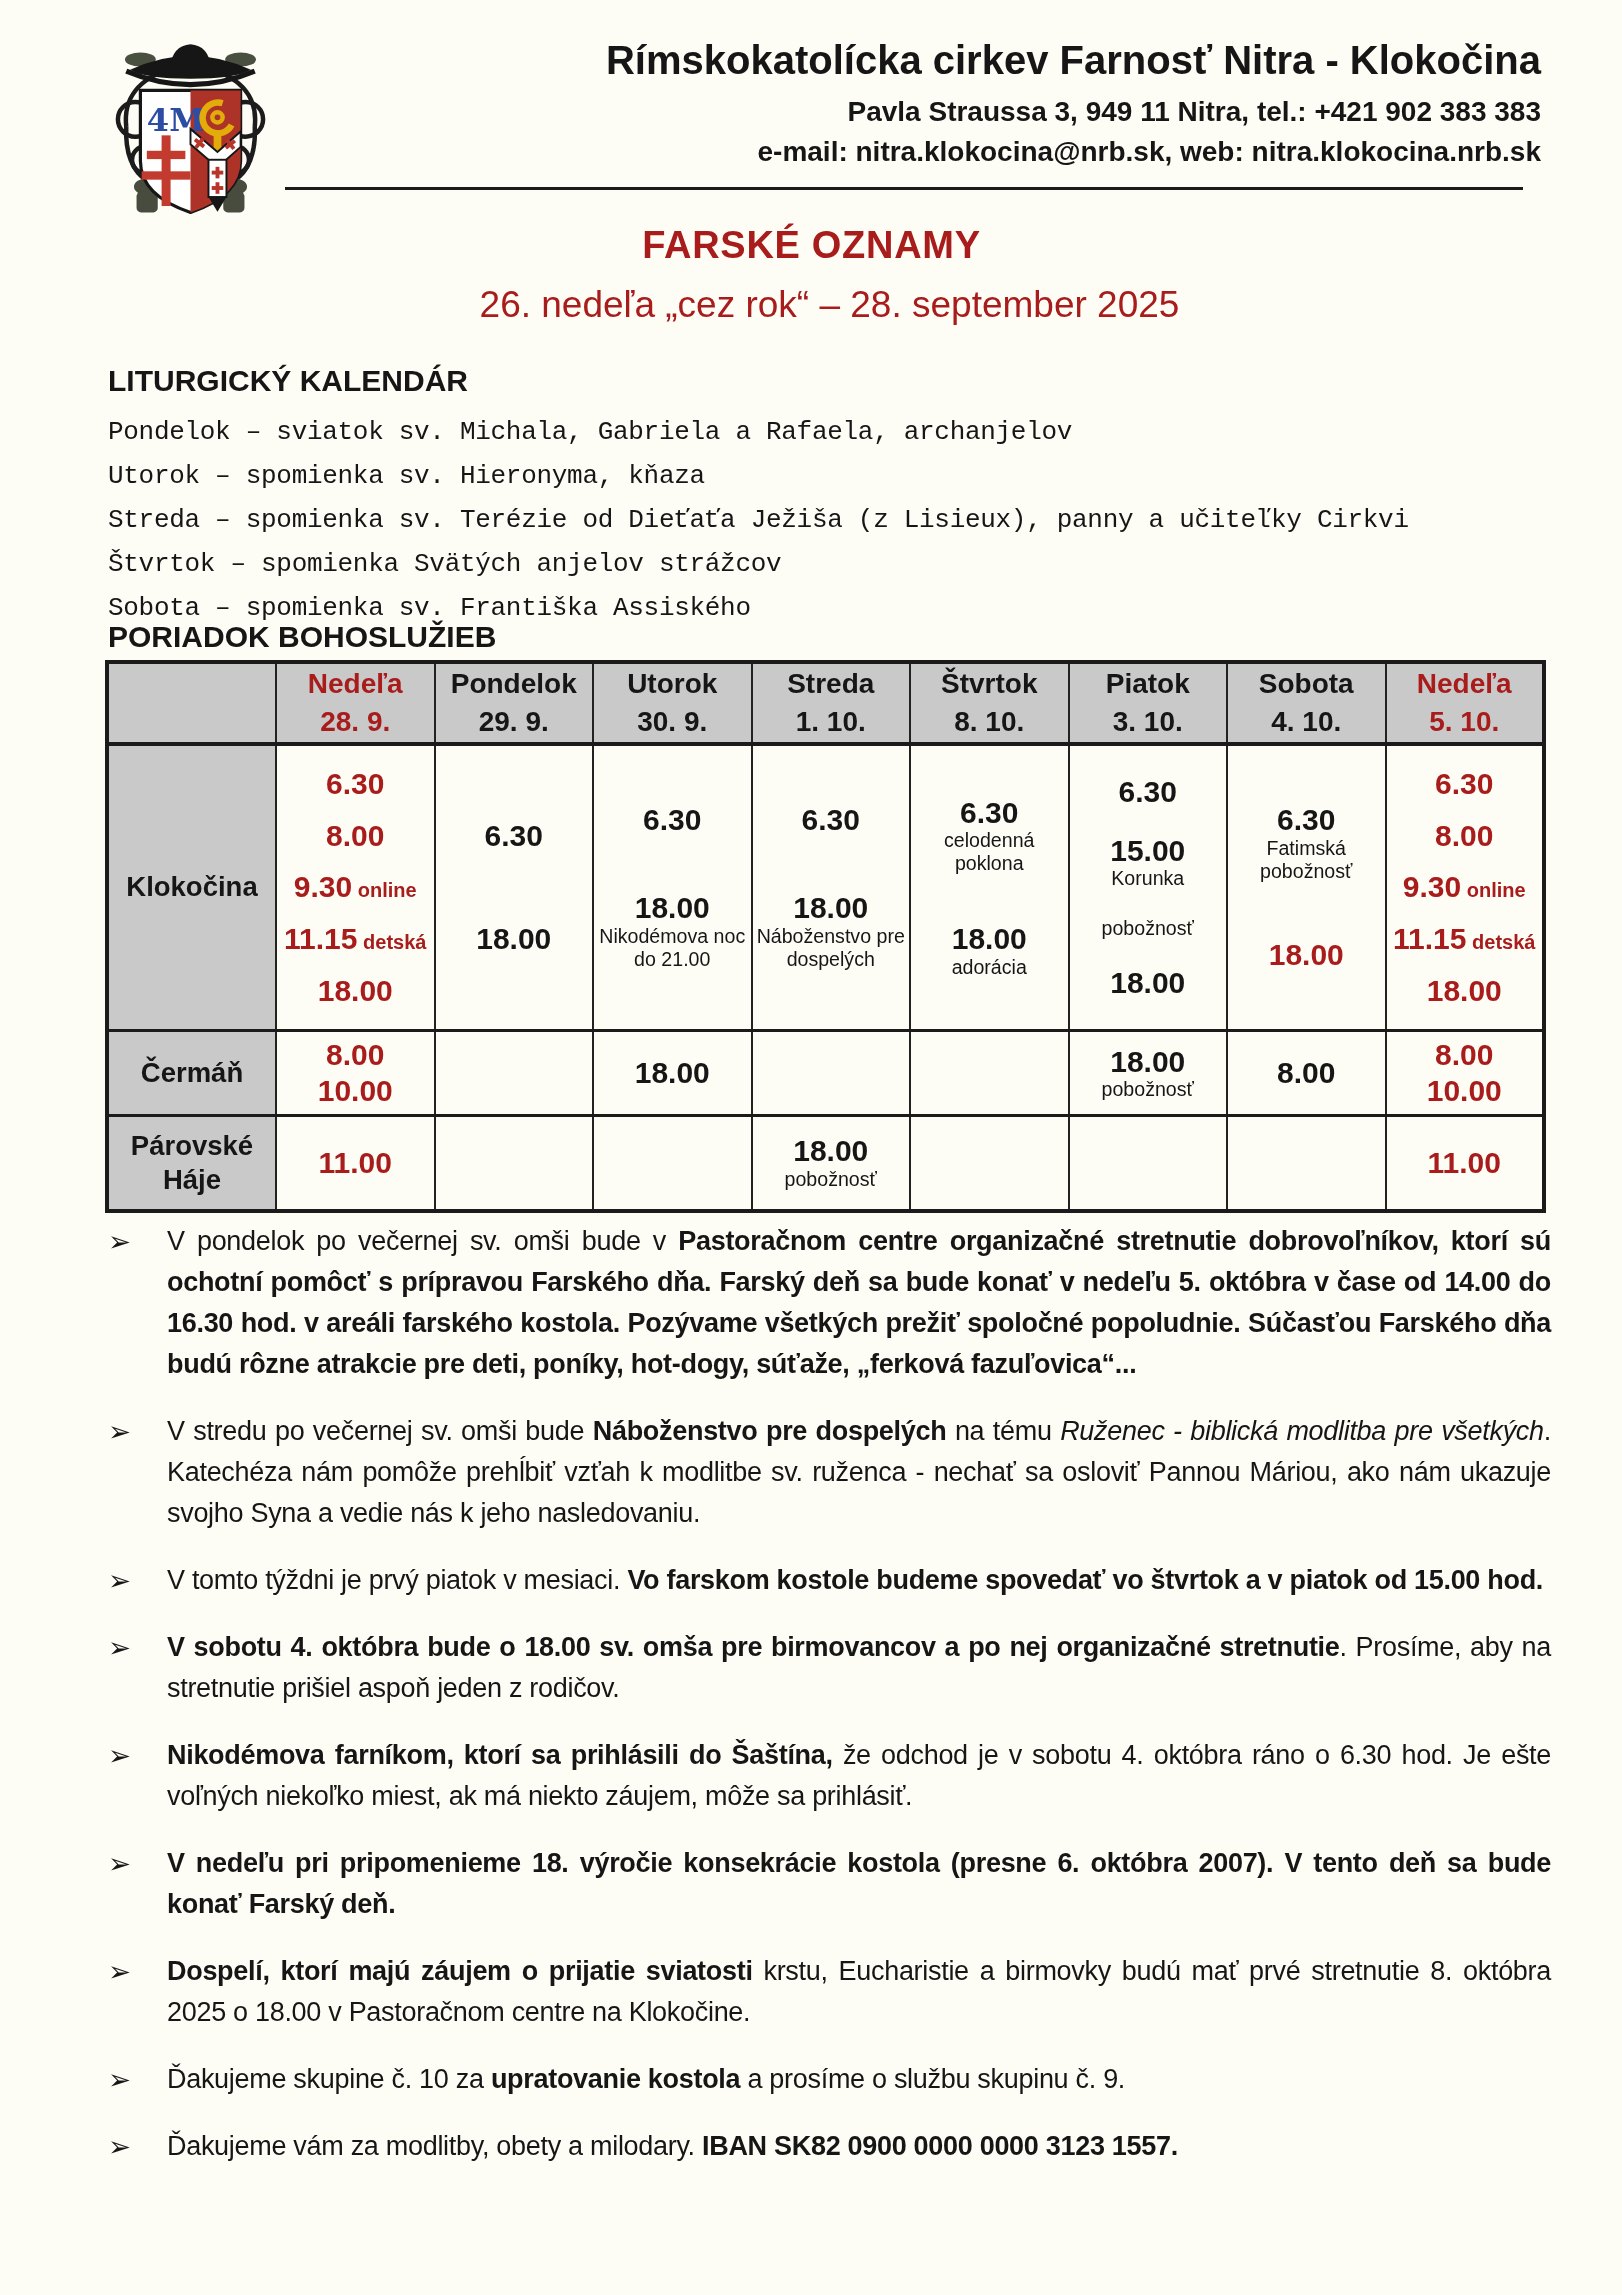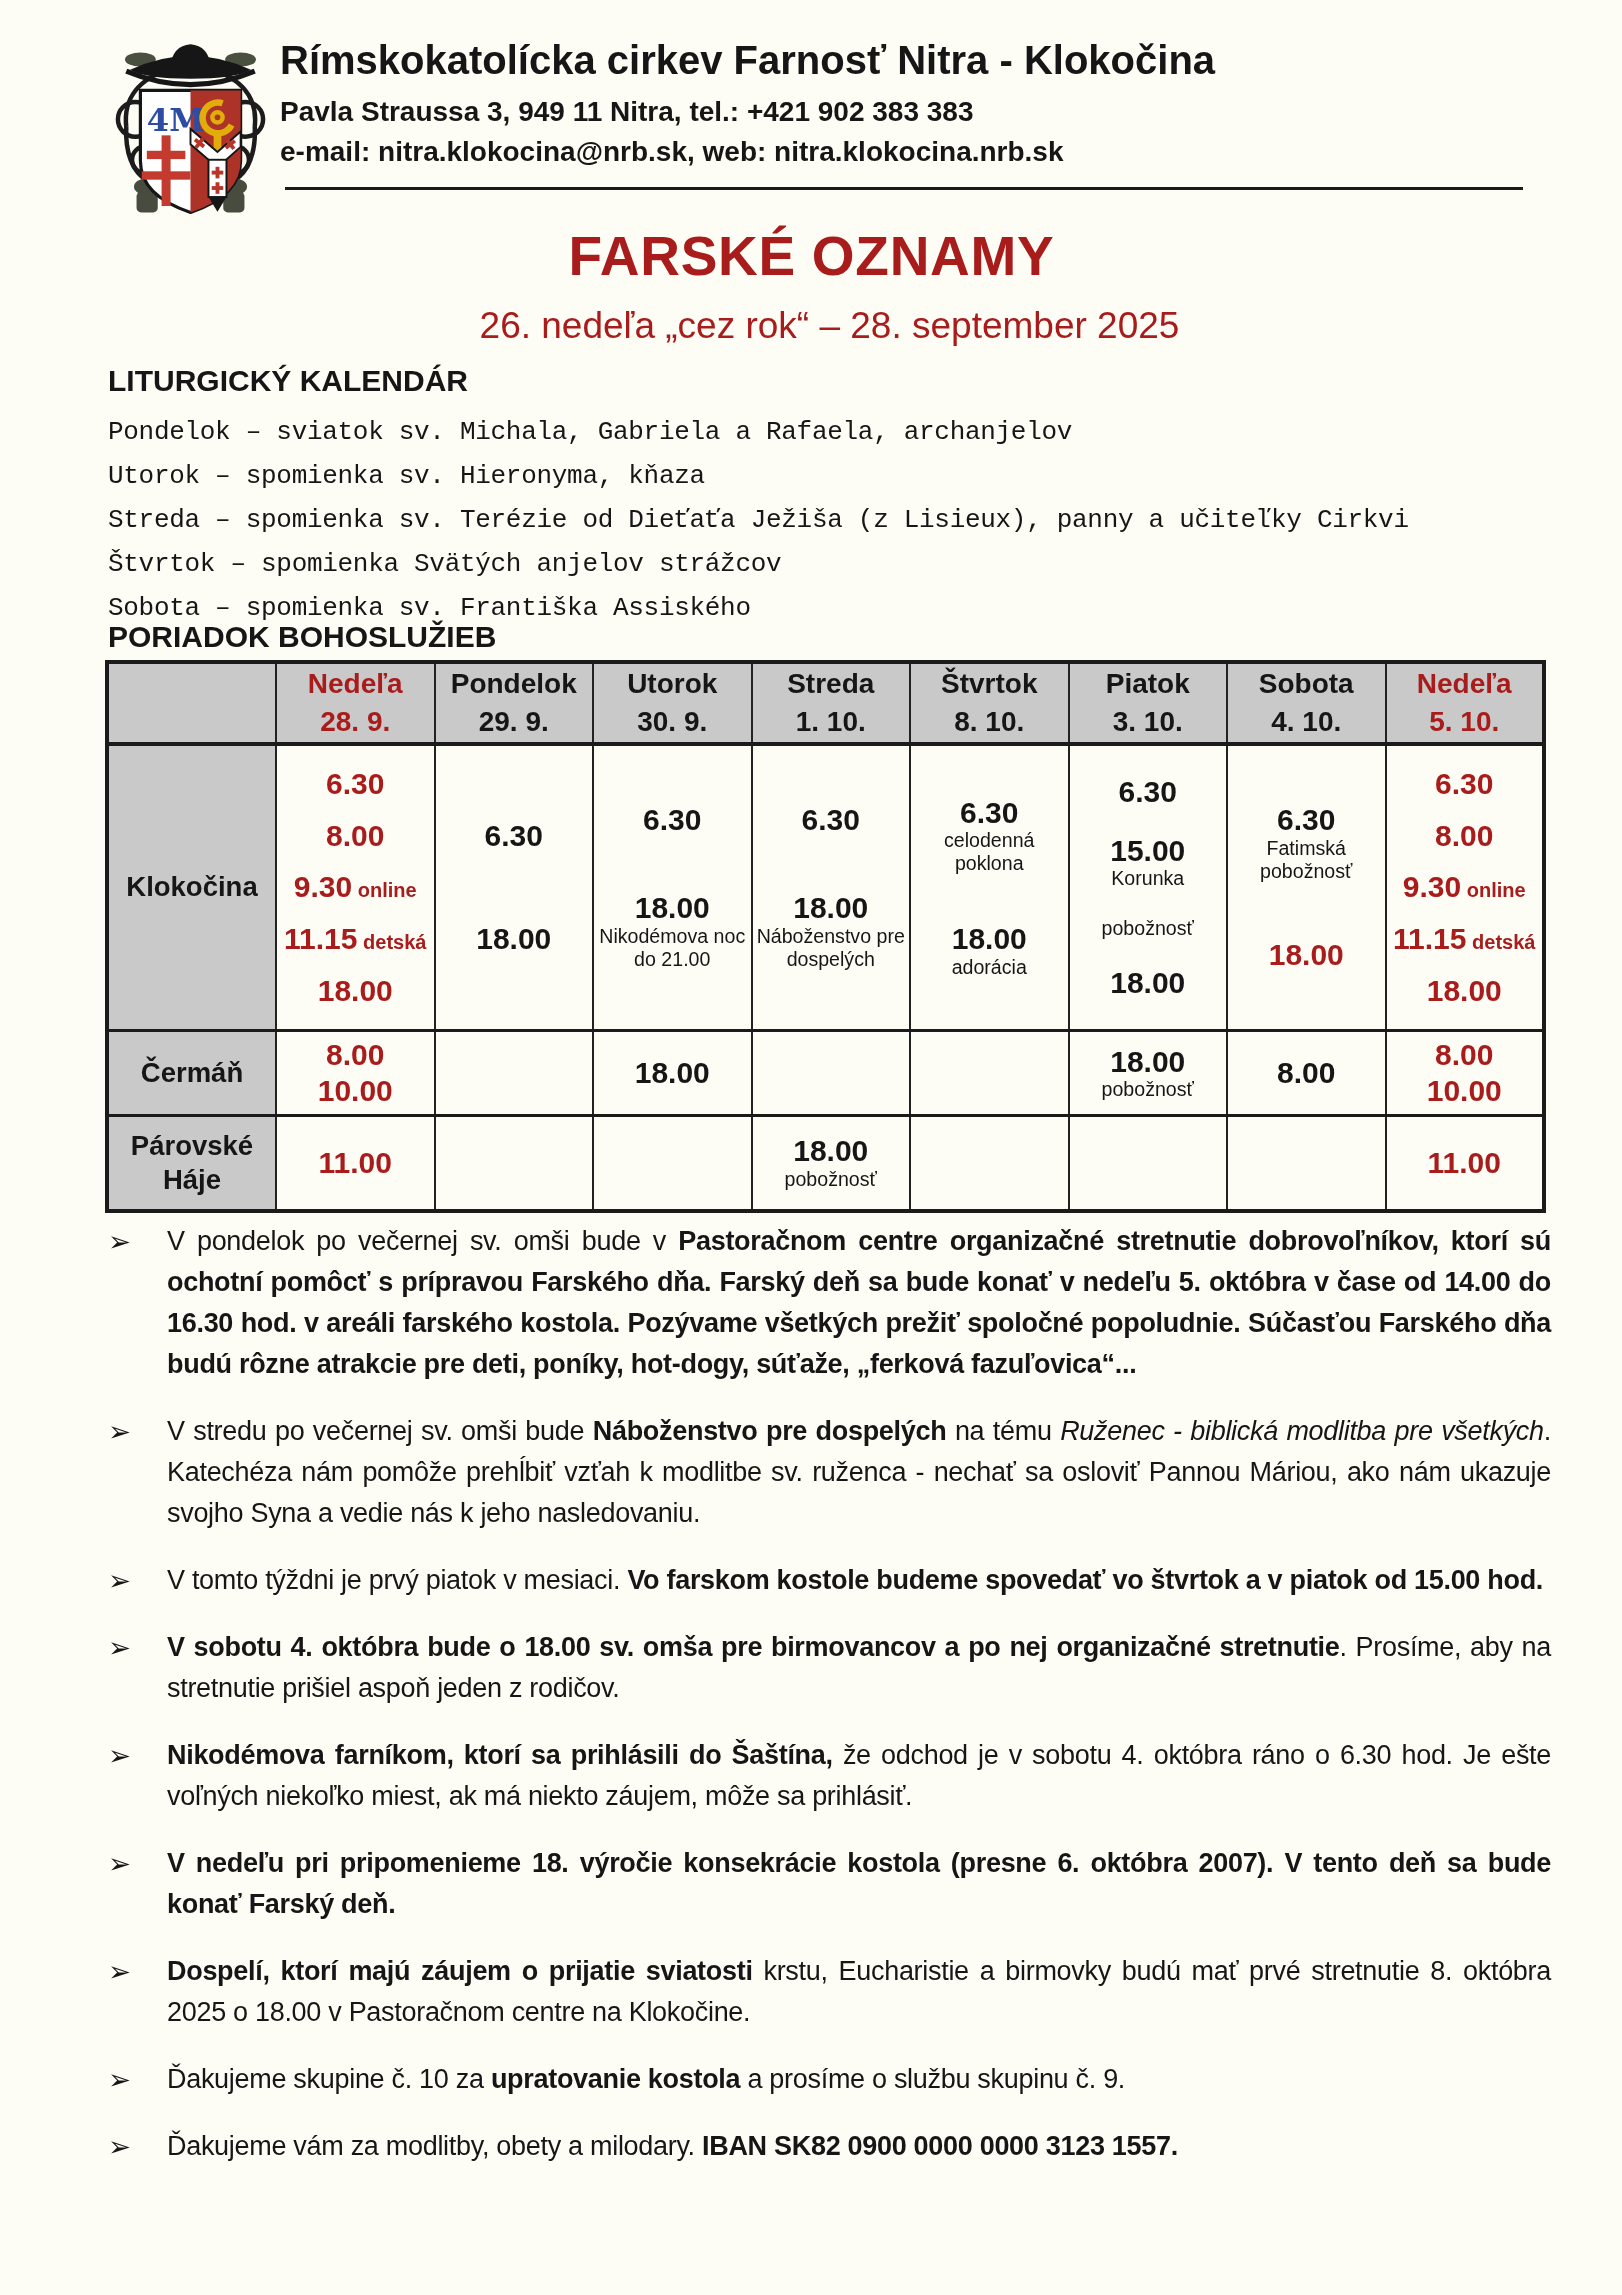--- a/index.html
+++ b/index.html
@@ -8,27 +8,27 @@
     background:#e9e9e9;
     font-family:"Liberation Sans","DejaVu Sans",sans-serif;
   }
   .page{
     position:relative;width:1623px;height:2295px;
     background:var(--page-bg,#fdfdf6);
     color:#161616;overflow:hidden;
   }
   
   .coat{position:absolute;left:107px;top:33px;width:167px;height:188px;}
-  .header-text{position:absolute;left:280px;top:38px;width:1243px;text-align:left;}
+  .header-text{position:absolute;left:298px;top:38px;width:1243px;text-align:right;}
   .header-title{font-size:40px;font-weight:700;letter-spacing:0;margin:0 0 13px 0;}
   .header-line{font-size:28px;font-weight:700;margin:0 0 7.9px 0;}
   .header-rule{position:absolute;left:285px;top:187px;width:1238px;height:3.3px;background:var(--line-black,#1b1b1b);}
   
   .title-block{position:absolute;left:0;top:224px;width:1623px;text-align:center;color:var(--accent-red,#aa1c1c);}
-  .main-title{font-size:55px;font-weight:700;letter-spacing:0.7px;margin:0;}
+  .main-title{font-size:38px;font-weight:700;letter-spacing:0.7px;margin:0;}
   .subtitle{font-size:37px;font-weight:400;margin:17px 0 0 0;padding-left:36px;}
   
   .lit{position:absolute;left:108px;top:364px;width:1446px;letter-spacing:-0.3px;}
   .section-heading{font-size:30px;font-weight:700;margin:0 0 11.8px 0;letter-spacing:0;}
   .cal-line{font-size:26px;line-height:44px;font-family:Liberation Mono, monospace;}
   
   .sched-heading{position:absolute;left:108px;top:620px;}
   table.sched{
     position:absolute;left:105px;top:660px;width:1441px;
     border-collapse:collapse;table-layout:fixed;

